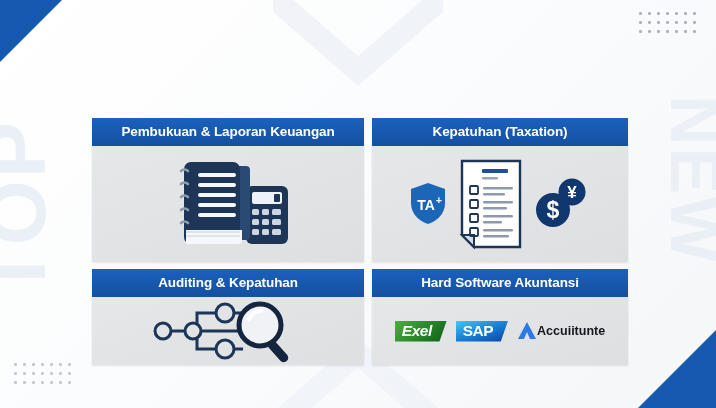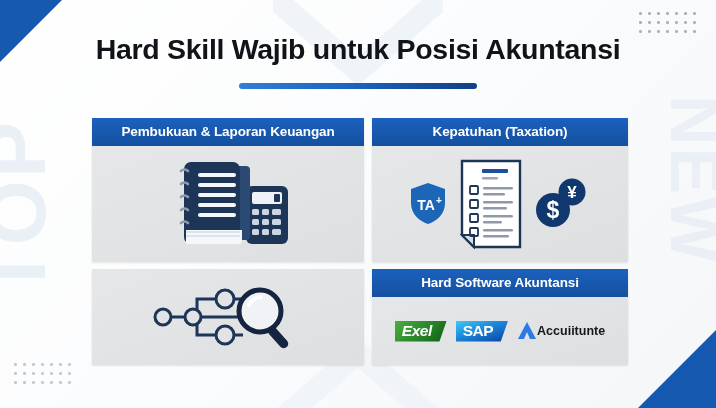--- a/index.html
+++ b/index.html
@@ -250,24 +250,20 @@
       <i></i>
     <i></i>
       <i></i>
       <i></i>
       <i></i>
       <i></i>
       <i></i>
       <i></i>
   </div>
 
-  <div class="title-wrap">
-    <div class="title">Hard Skill Wajib untuk Posisi Akuntansi</div>
-    <div class="title-rule"></div>
-  </div>
 
   <div class="grid">
 
     <div class="card">
       <div class="card-header">Pembukuan &amp; Laporan Keuangan</div>
       <div class="card-body">
         <svg width="132" height="96" viewBox="0 0 132 96">
           <g fill="#1d3557">
 
             <rect x="84" y="30" width="42" height="58" rx="6" fill="#1d3557"></rect>
@@ -348,20 +344,21 @@
         <svg width="58" height="56" viewBox="0 0 58 56">
           <circle cx="38" cy="16" r="13.5" fill="#10386e"></circle>
           <text x="38" y="22" text-anchor="middle" font-family="Liberation Sans, sans-serif" font-size="17" font-weight="700" fill="#ffffff">¥</text>
           <circle cx="19" cy="34" r="17" fill="#10386e"></circle>
           <text x="19" y="42" text-anchor="middle" font-family="Liberation Sans, sans-serif" font-size="23" font-weight="700" fill="#ffffff">$</text>
         </svg>
       </div>
     </div>
 
     <div class="card">
+      <div class="card-header">Auditing &amp; Kepatuhan</div>
       <div class="card-body">
         <svg width="166" height="64" viewBox="0 0 166 64">
           <g stroke="#1d3557" stroke-width="3" fill="none">
             <path d="M26 32 H44"></path>
             <path d="M52 26 V14 H84"></path>
             <path d="M52 38 V50 H84"></path>
             <path d="M52 32 H96"></path>
             <path d="M98 14 H88"></path>
             <path d="M98 50 H88"></path>
           </g>

